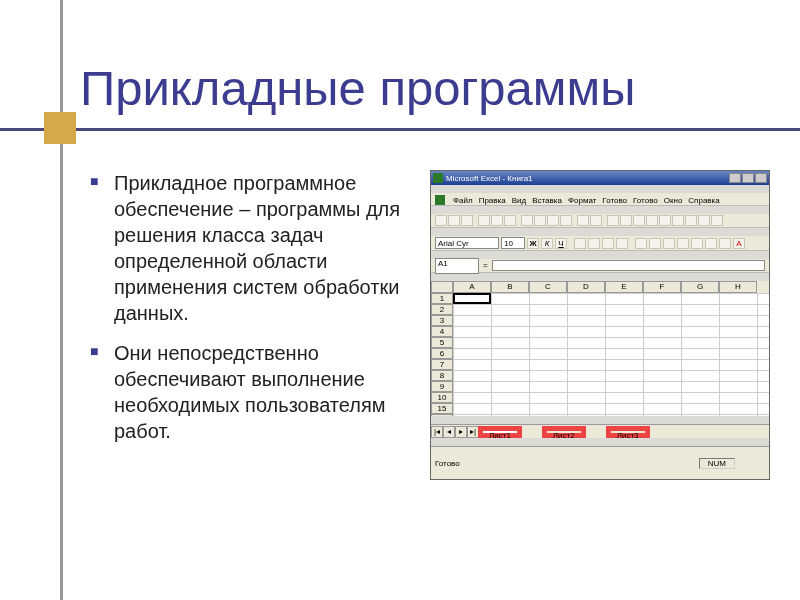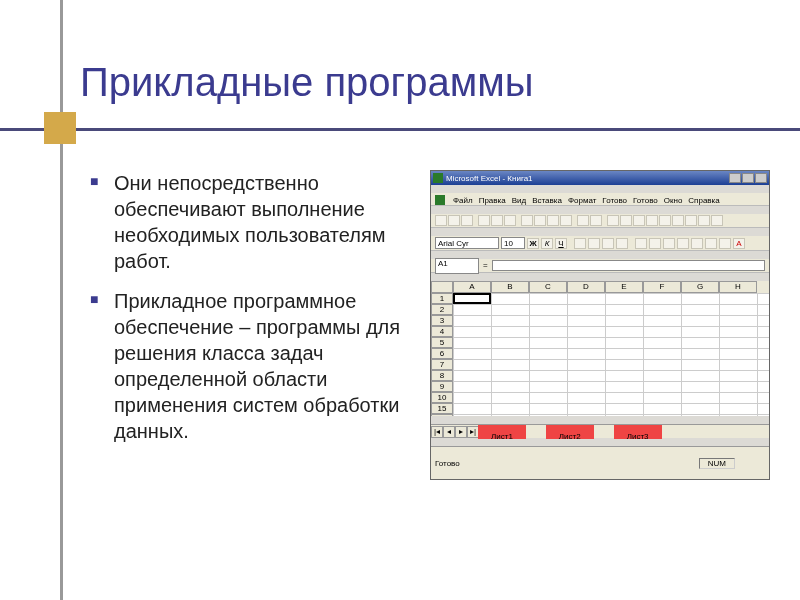--- a/index.html
+++ b/index.html
@@ -38,21 +38,21 @@
     top: 112px;
     width: 32px;
     height: 32px;
     background: #d4a94a;
     z-index: 2;
   }
   .title {
     position: absolute;
     left: 80px;
     top: 60px;
-    font-size: 40px;
+    font-size: 49px;
     color: #3b3b8f;
     font-weight: normal;
   }
   .content {
     position: absolute;
     left: 90px;
     top: 170px;
     width: 320px;
   }
   .content ul { list-style: none; }
@@ -249,21 +249,21 @@
   .sheetnav {
     display: flex;
   }
   .sheetnav span {
     width: 12px; height: 12px;
     border: 1px solid #999;
     background: #ece9d8;
     text-align: center;
   }
   .sheettab {
-    border: 7px solid #ef4444;
+    border: 5px solid #ef4444;
     padding: 0 6px;
     background: #fff;
     height: 12px;
     margin-left: -1px;
   }
   .sheettab.inactive { background: #ece9d8; margin-left: 20px; }
   .statusbar {
     height: 14px;
     background: #ece9d8;
     display: flex;
@@ -283,22 +283,22 @@
 
 <div class="slide">
   <div class="vline"></div>
   <div class="hline"></div>
   <div class="square"></div>
 
   <h1 class="title">Прикладные программы</h1>
 
   <div class="content">
     <ul>
+      <li>Прикладное программное обеспечение – программы для решения класса задач определенной области применения систем обработки данных.</li>
       <li>Они непосредственно обеспечивают выполнение необходимых пользователям работ.</li>
-      <li>Прикладное программное обеспечение – программы для решения класса задач определенной области применения систем обработки данных.</li>
     </ul>
   </div>
 
   <div class="excel">
     <div class="titlebar">
       <span class="xicon"></span>
       <span>Microsoft Excel - Книга1</span>
       <div class="tbuttons">
         <span></span>
         <span></span>

